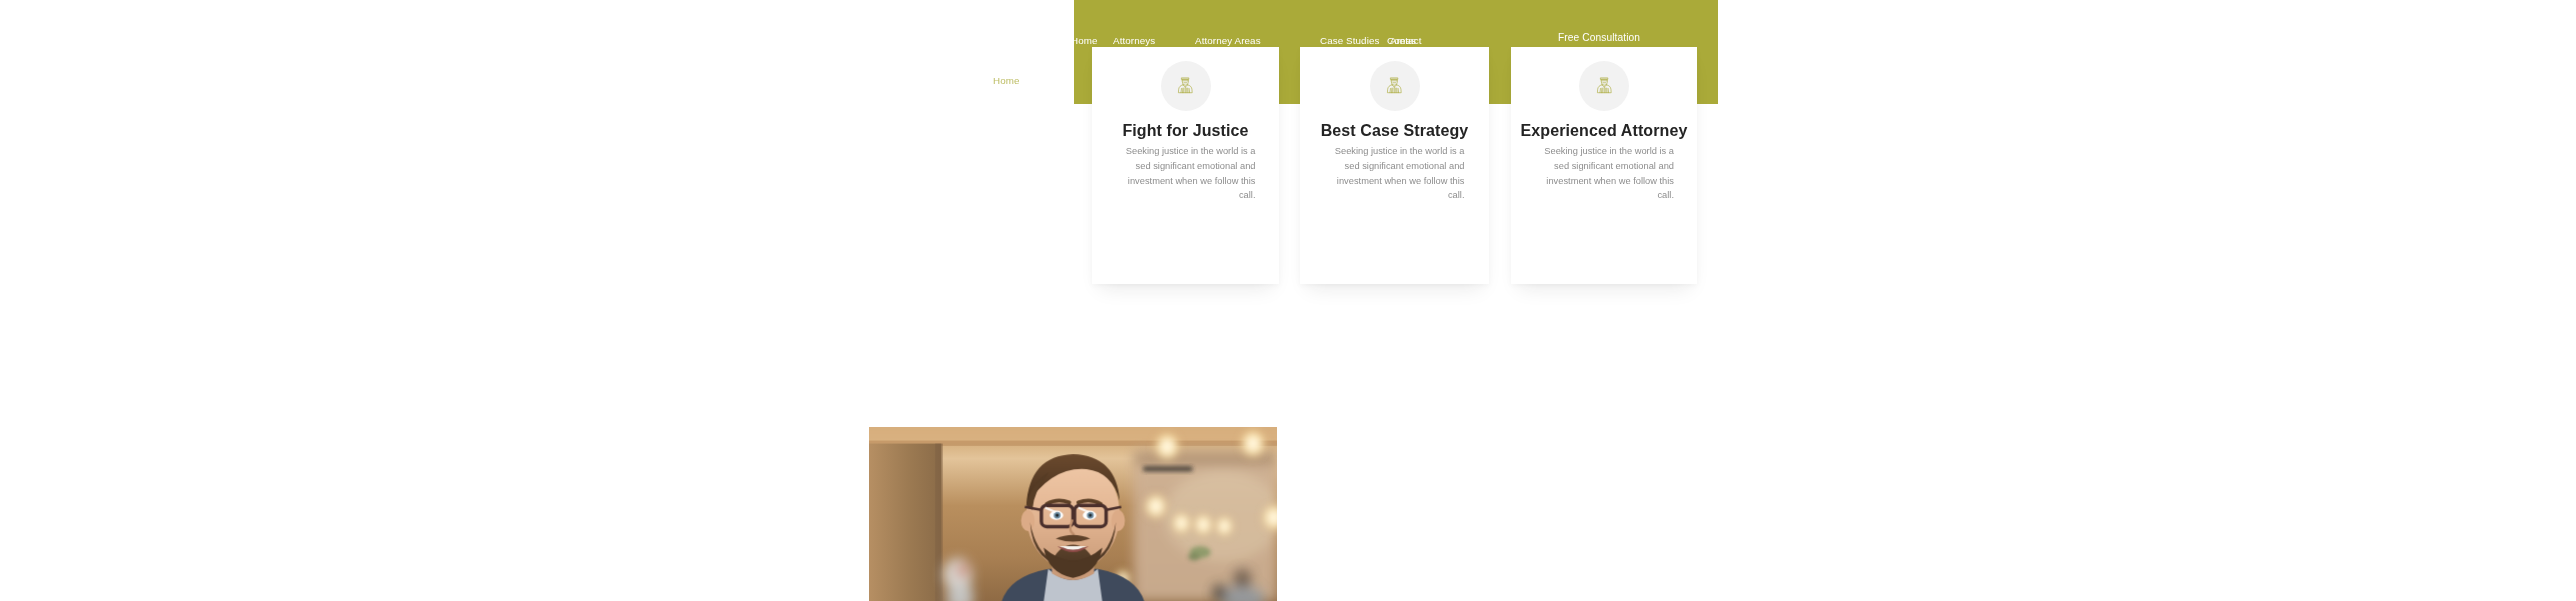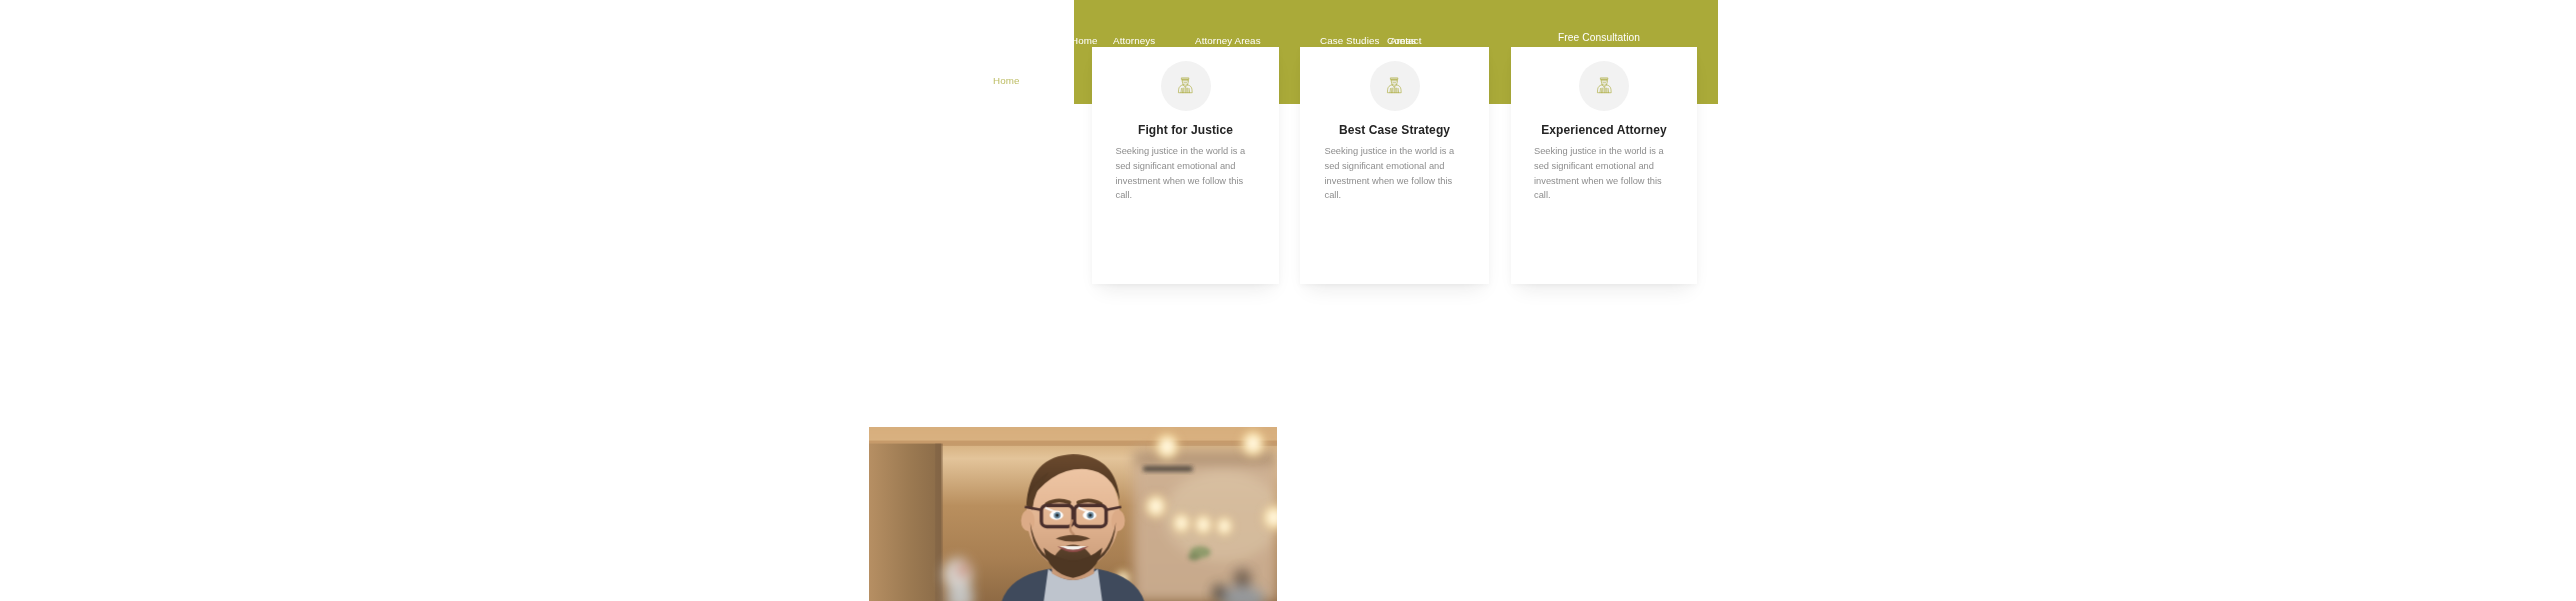--- a/index.html
+++ b/index.html
@@ -37,26 +37,26 @@
   .card-2{ left:1300px; width:189px; }
   .card-3{ left:1511px; width:186px; }
 
   .icon-circle{
     width:50px; height:50px; border-radius:50%; background:#f2f2f2;
     display:flex; align-items:center; justify-content:center; flex:0 0 auto;
   }
   .icon-circle svg{ display:block; }
 
   .card-title{
-    margin-top:13.5px; font-size:12px; font-weight:bold; color:#242424;
+    margin-top:13.5px; font-size:16px; font-weight:bold; color:#242424;
     text-align:center; line-height:13.5px; letter-spacing:0.1px;
   }
   .card-text{
     margin-top:6.8px; font-size:9.3px; line-height:14.7px; color:#8d8d8d;
-    text-align:left; width:140px;
+    text-align:right; width:140px;
   }
 
   
   .photo{
     position:absolute; left:869px; top:427px; width:408px; height:175px;
     overflow:hidden; z-index:2; background:#c8a273;
   }
   .photo svg{ display:block; width:408px; height:175px; }
 </style>
 </head>

